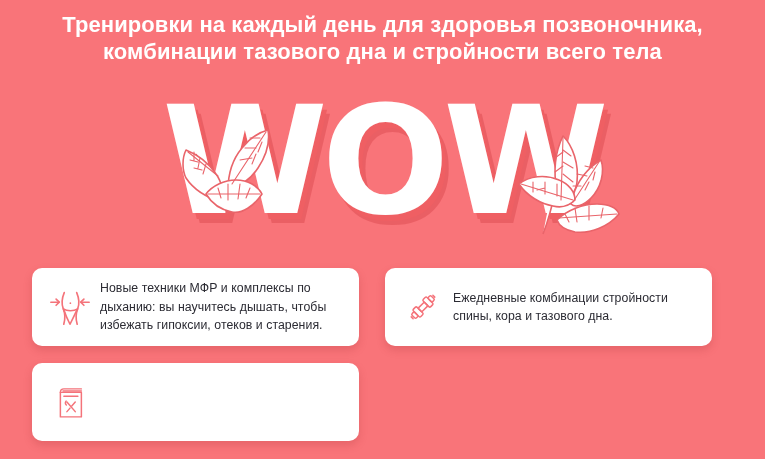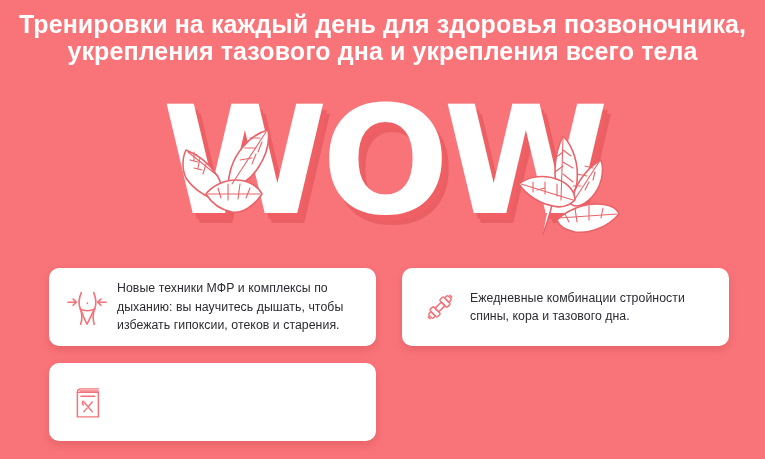--- a/index.html
+++ b/index.html
@@ -23,21 +23,21 @@
   }
 
   
   .headline {
     position: absolute;
     top: 11px;
     left: 0;
     width: 765px;
     text-align: center;
     color: #ffffff;
-    font-size: 25px;
+    font-size: 22px;
     font-weight: bold;
     line-height: 27px;
     letter-spacing: 0.1px;
     white-space: nowrap;
   }
   .headline .line {
     display: block;
   }
 
   
@@ -77,21 +77,21 @@
     position: absolute;
     left: 497px;
     top: 30px;
     width: 140px;
     height: 135px;
   }
 
   
   .cards {
     position: absolute;
-    left: 49px;
+    left: 32px;
     top: 268px;
     width: 697px;
     display: flex;
     flex-wrap: wrap;
     gap: 17px 26px;
   }
   .card {
     box-sizing: border-box;
     width: 327px;
     min-height: 78px;
@@ -125,21 +125,21 @@
   .card-1 .card-text,
   .card-3 .card-text { padding-left: 4px; }
 </style>
 </head>
 <body>
 
 <div class="promo-page">
 
   <div class="headline">
     <span class="line">Тренировки на каждый день для здоровья позвоночника,</span>
-    <span class="line">укрепления тазового дна и укрепления всего тела</span>
+    <span class="line">комбинации тазового дна и стройности всего тела</span>
   </div>
 
   <div class="logo-zone">
     <div class="logo-word">WOW</div>
 
     <span class="leaf-left">
       <svg viewBox="0 0 120 130" width="120" height="130" aria-hidden="true">
         <g fill="#ffffff" stroke="#e9646a" stroke-width="1.6" stroke-linejoin="round">
           <path d="M62 116 C50 96 38 76 30 56"></path>
           <path d="M56 104 C42 100 28 92 20 80 C16 72 16 60 20 52 C30 56 42 64 50 76 C56 84 58 96 56 104 Z"></path>

